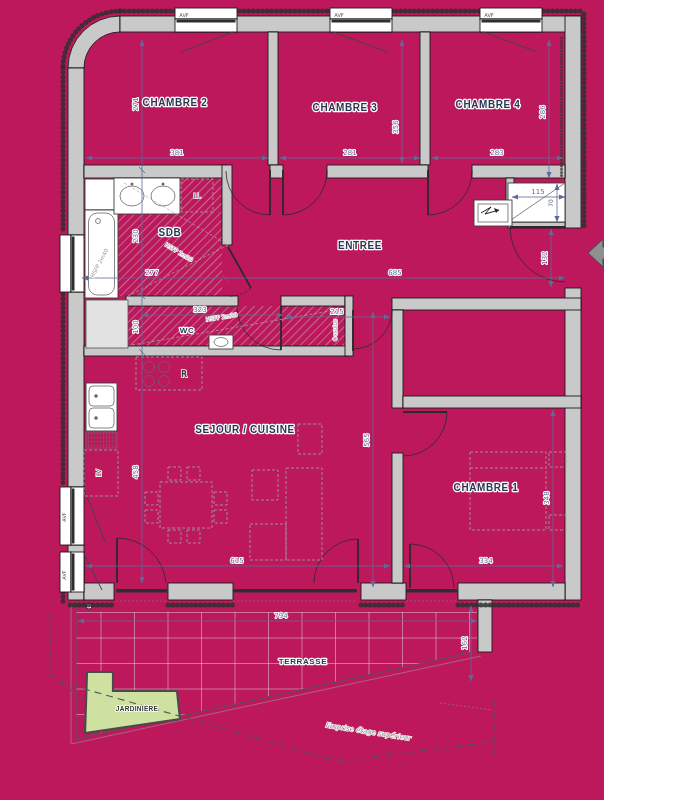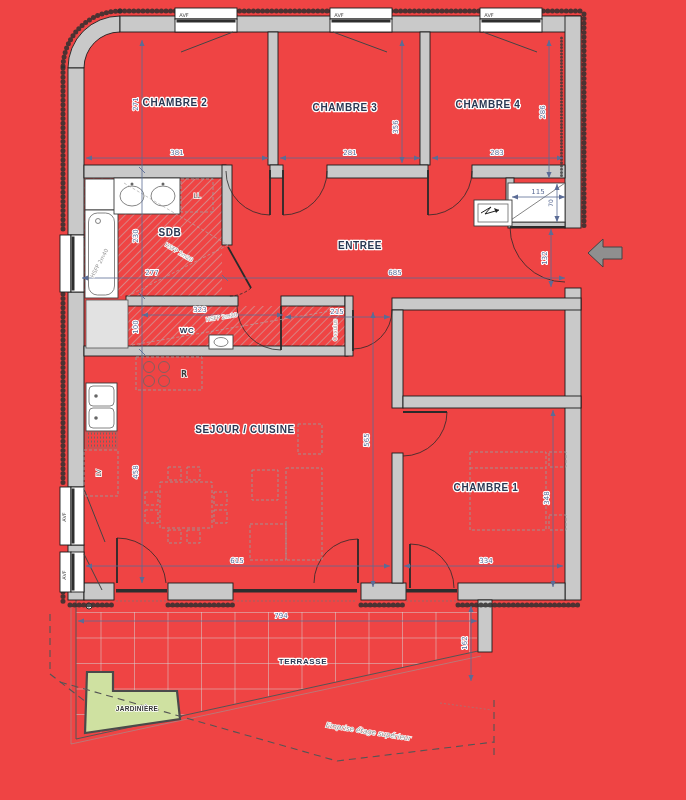--- a/index.html
+++ b/index.html
@@ -1,16 +1,16 @@
 <!DOCTYPE html>
 <html><head>
 <meta charset="utf-8">
 <style>
   html,body{margin:0;padding:0;background:#ffffff;}
-  .stage{position:relative;width:686px;height:800px;background:#ef4444;overflow:hidden;
+  .stage{position:relative;width:604px;height:800px;background:#be185d;overflow:hidden;
          font-family:"Liberation Sans",sans-serif;}
   svg{position:absolute;left:0;top:0;}
   .wall{fill:#c9c9c9;stroke:#1c1c1c;stroke-width:.9;}
   .duct{fill:#e2e2e2;stroke:#555;stroke-width:.8;}
   .ins{fill:none;stroke:#2f2f2f;stroke-width:5;stroke-dasharray:0 4.6;stroke-linecap:round;opacity:.85;}
   .ins2{fill:none;stroke:#3a3a3a;stroke-width:3;stroke-dasharray:0 3.2;stroke-linecap:round;opacity:.8;}
   .winbox{fill:#ffffff;stroke:#1c1c1c;stroke-width:.9;}
   .glaze{fill:#2e2e2e;stroke:none;}
   .flap{stroke:#444;stroke-width:1;fill:none;}
   .door{stroke:#2a2a2a;stroke-width:.8;fill:none;}

